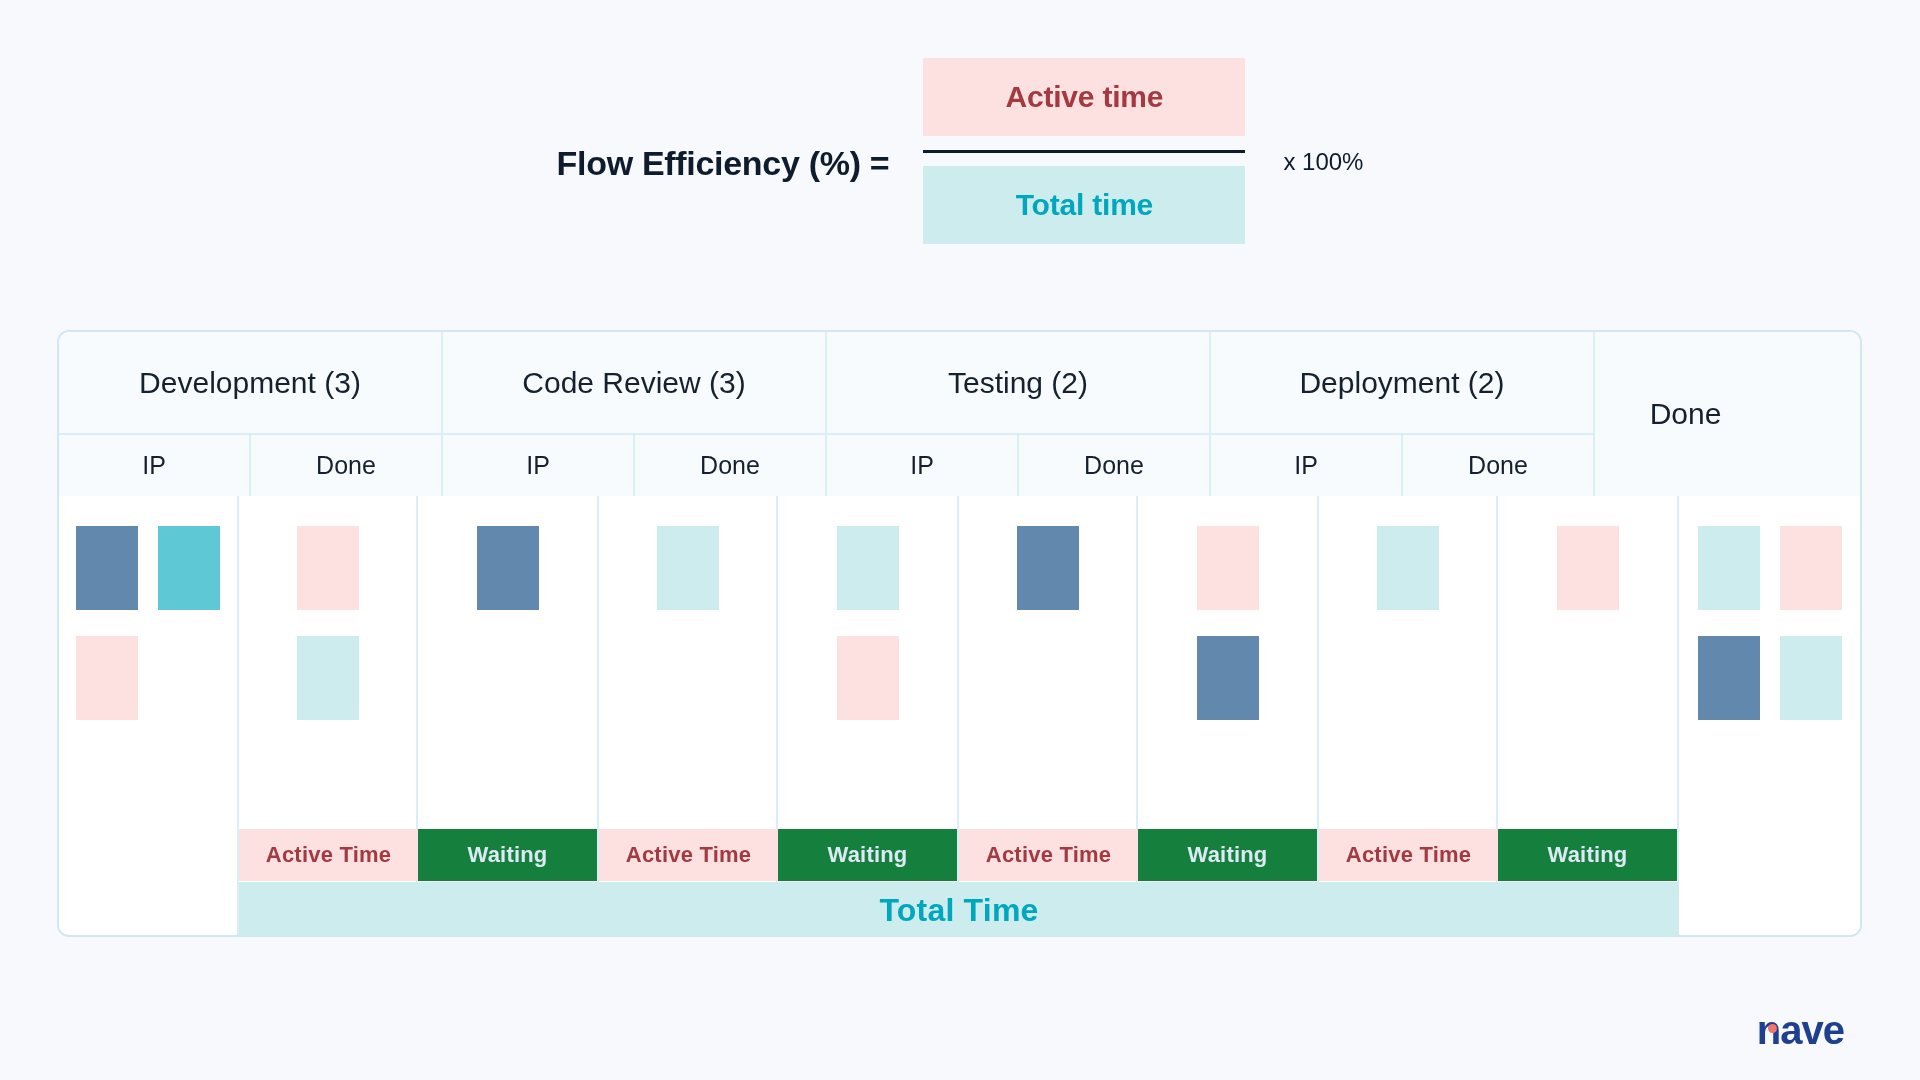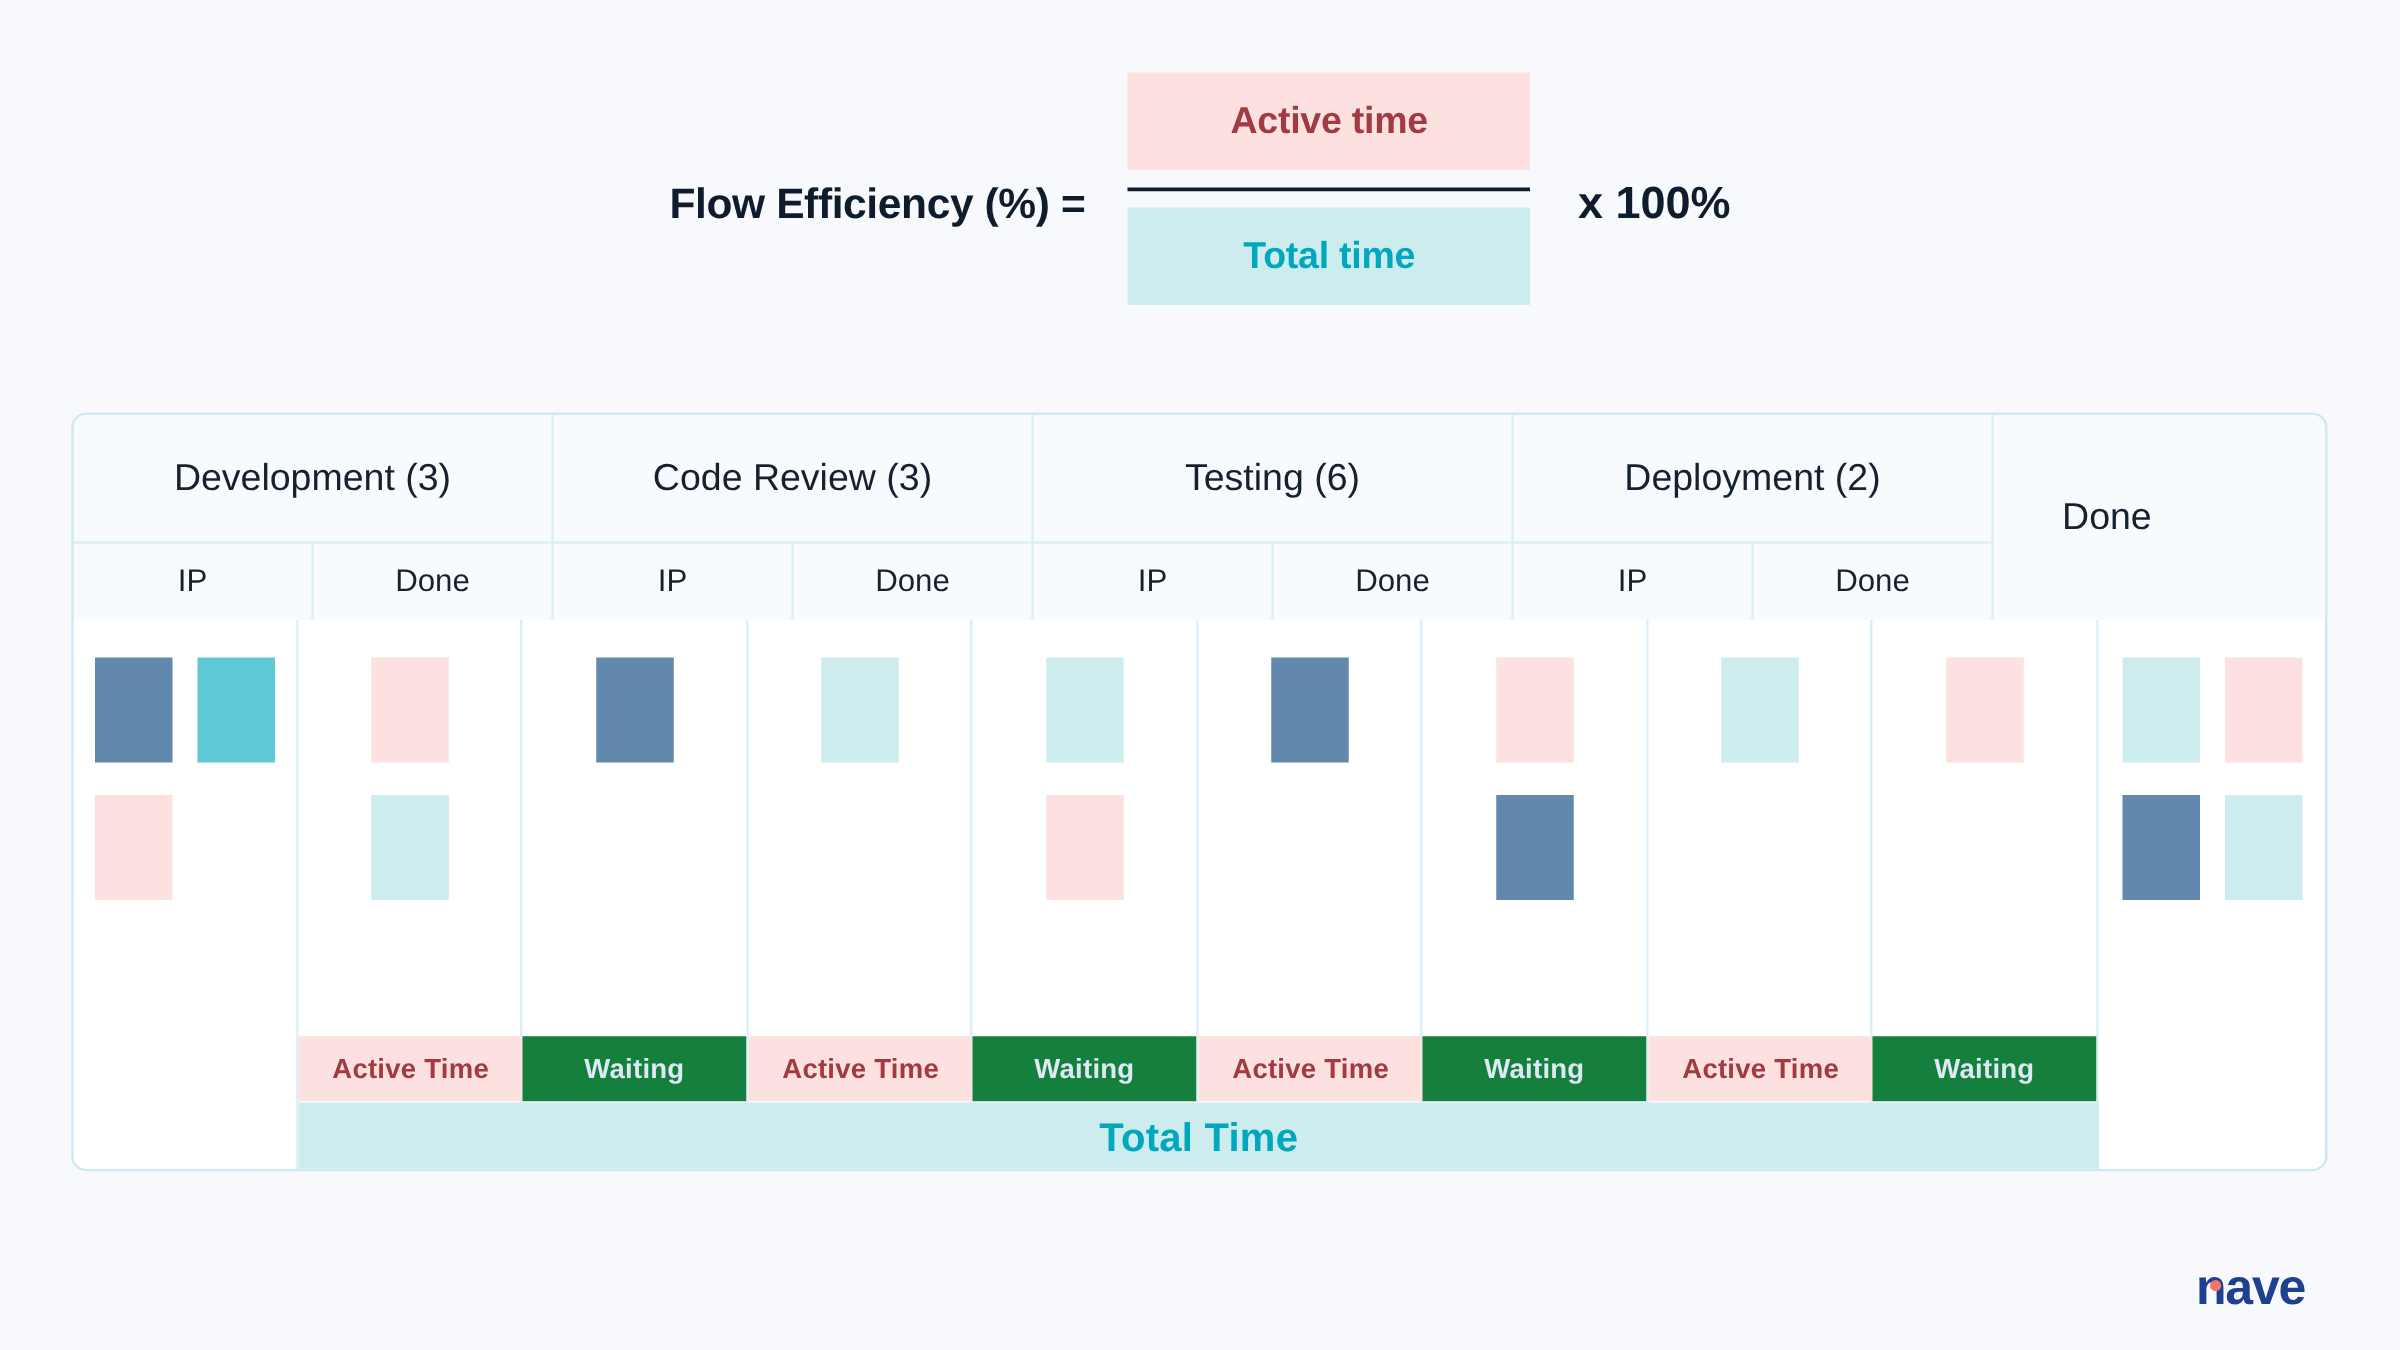--- a/index.html
+++ b/index.html
@@ -28,21 +28,21 @@
   }
   .frac-box{
     height:78px;display:flex;align-items:center;justify-content:center;
     font-size:30px;font-weight:700;letter-spacing:-.2px;
   }
   .frac-num{background:#fde1e1;color:#a43a41;}
   .frac-den{background:#cdeced;color:#00a7bd;}
   .frac-bar-wrap{height:30px;display:flex;align-items:center;}
   .frac-bar{height:3px;background:#0f1c2e;width:100%;}
   .formula-mult{
-    font-size:36px;font-weight:700;color:#0f1c2e;margin-left:38px;white-space:nowrap;margin-top:21px;
+    font-size:24px;font-weight:400;color:#0f1c2e;margin-left:38px;white-space:nowrap;margin-top:21px;
   }
 
   
   #board{
     position:absolute;left:57px;top:330px;width:1805px;height:607px;
     background:#ffffff;
     border:2px solid #cfe8f2;
     border-radius:12px;
     box-sizing:border-box;
     overflow:hidden;
@@ -173,21 +173,21 @@
 
       <div class="col col-stage">
         <div class="stage-title">Code Review (3)</div>
         <div class="sub-row">
           <div class="sub-cell first">IP</div>
           <div class="sub-cell">Done</div>
         </div>
       </div>
 
       <div class="col col-stage">
-        <div class="stage-title">Testing (6)</div>
+        <div class="stage-title">Testing (2)</div>
         <div class="sub-row">
           <div class="sub-cell first">IP</div>
           <div class="sub-cell">Done</div>
         </div>
       </div>
 
       <div class="col col-stage">
         <div class="stage-title">Deployment (2)</div>
         <div class="sub-row">
           <div class="sub-cell first">IP</div>

